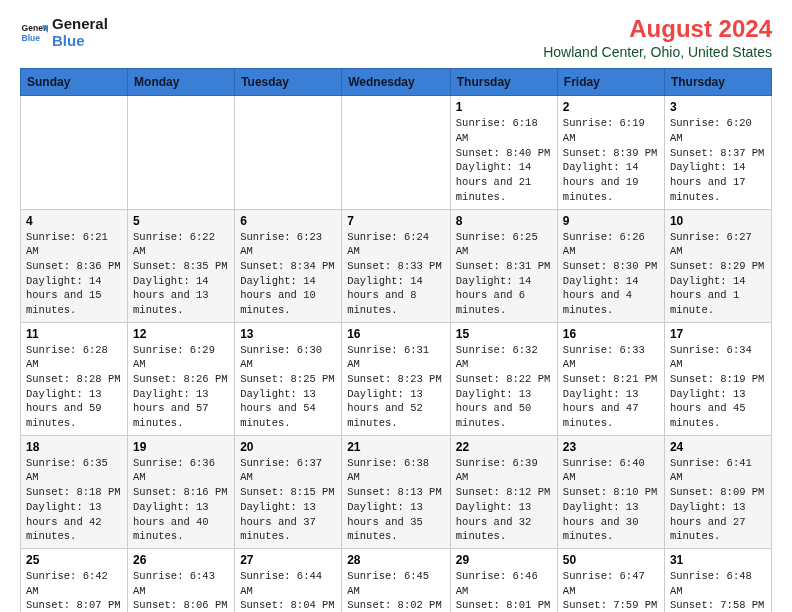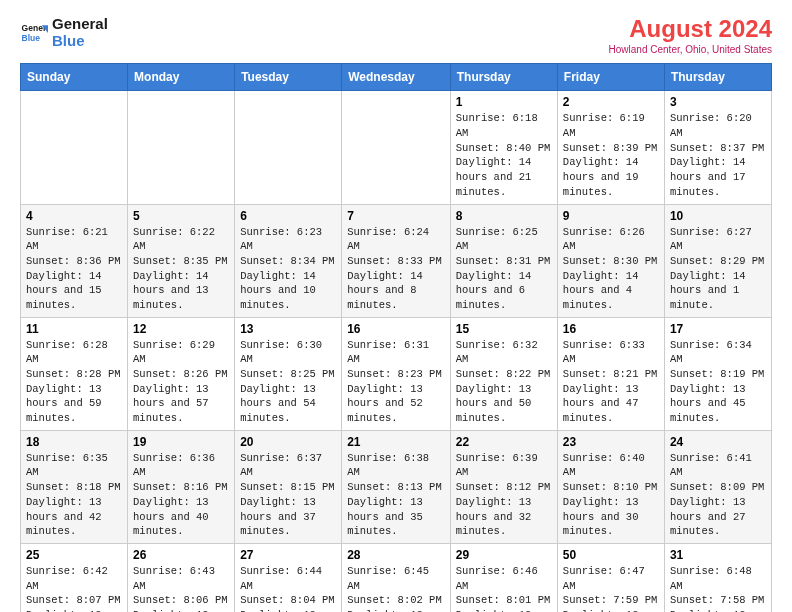--- a/index.html
+++ b/index.html
@@ -41,32 +41,32 @@
     .title-block {
       text-align: right;
     }
     .month-title {
       font-size: 24px;
       font-weight: bold;
       color: #ef4444;
       line-height: 1.1;
     }
     .location-title {
-      font-size: 10px;
-      color: #be185d;
+      font-size: 14px;
+      color: #14532d;
       margin-top: 2px;
     }
     .calendar {
       width: 100%;
       border-collapse: collapse;
       font-size: 11px;
     }
     .calendar th {
       background: #3a7fd5;
-      color: #ffffff;
+      color: #0f172a;
       text-align: left;
       padding: 6px 6px;
       font-size: 12px;
       font-weight: bold;
       border: 1px solid #2c68b8;
     }
     .calendar td {
       border: 1px solid #ccc;
       vertical-align: top;
       padding: 4px 5px;

